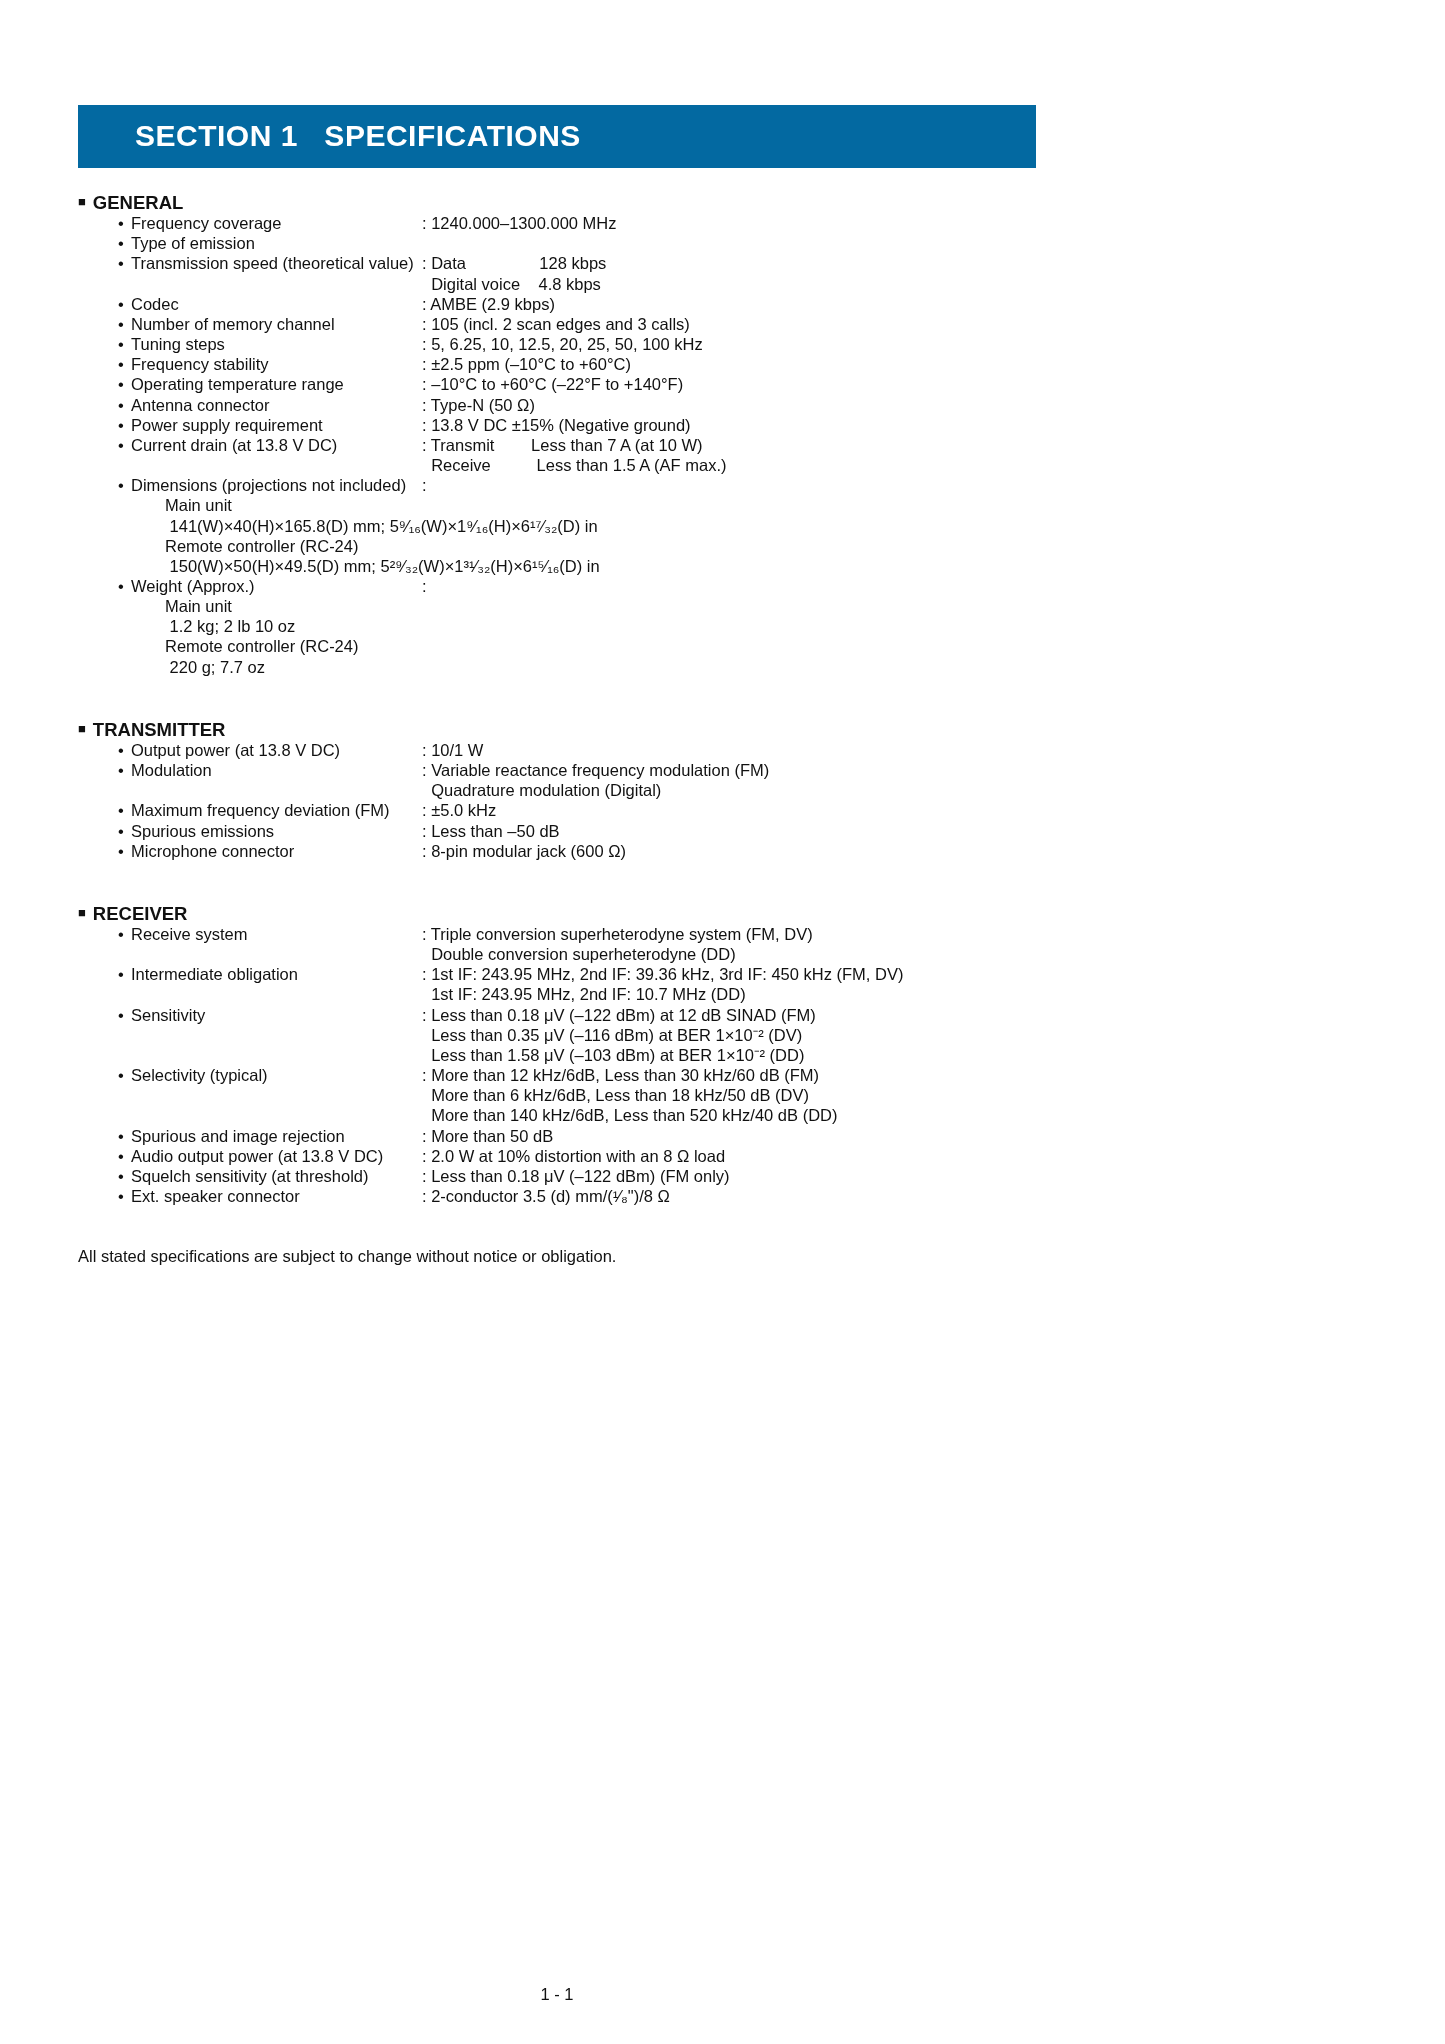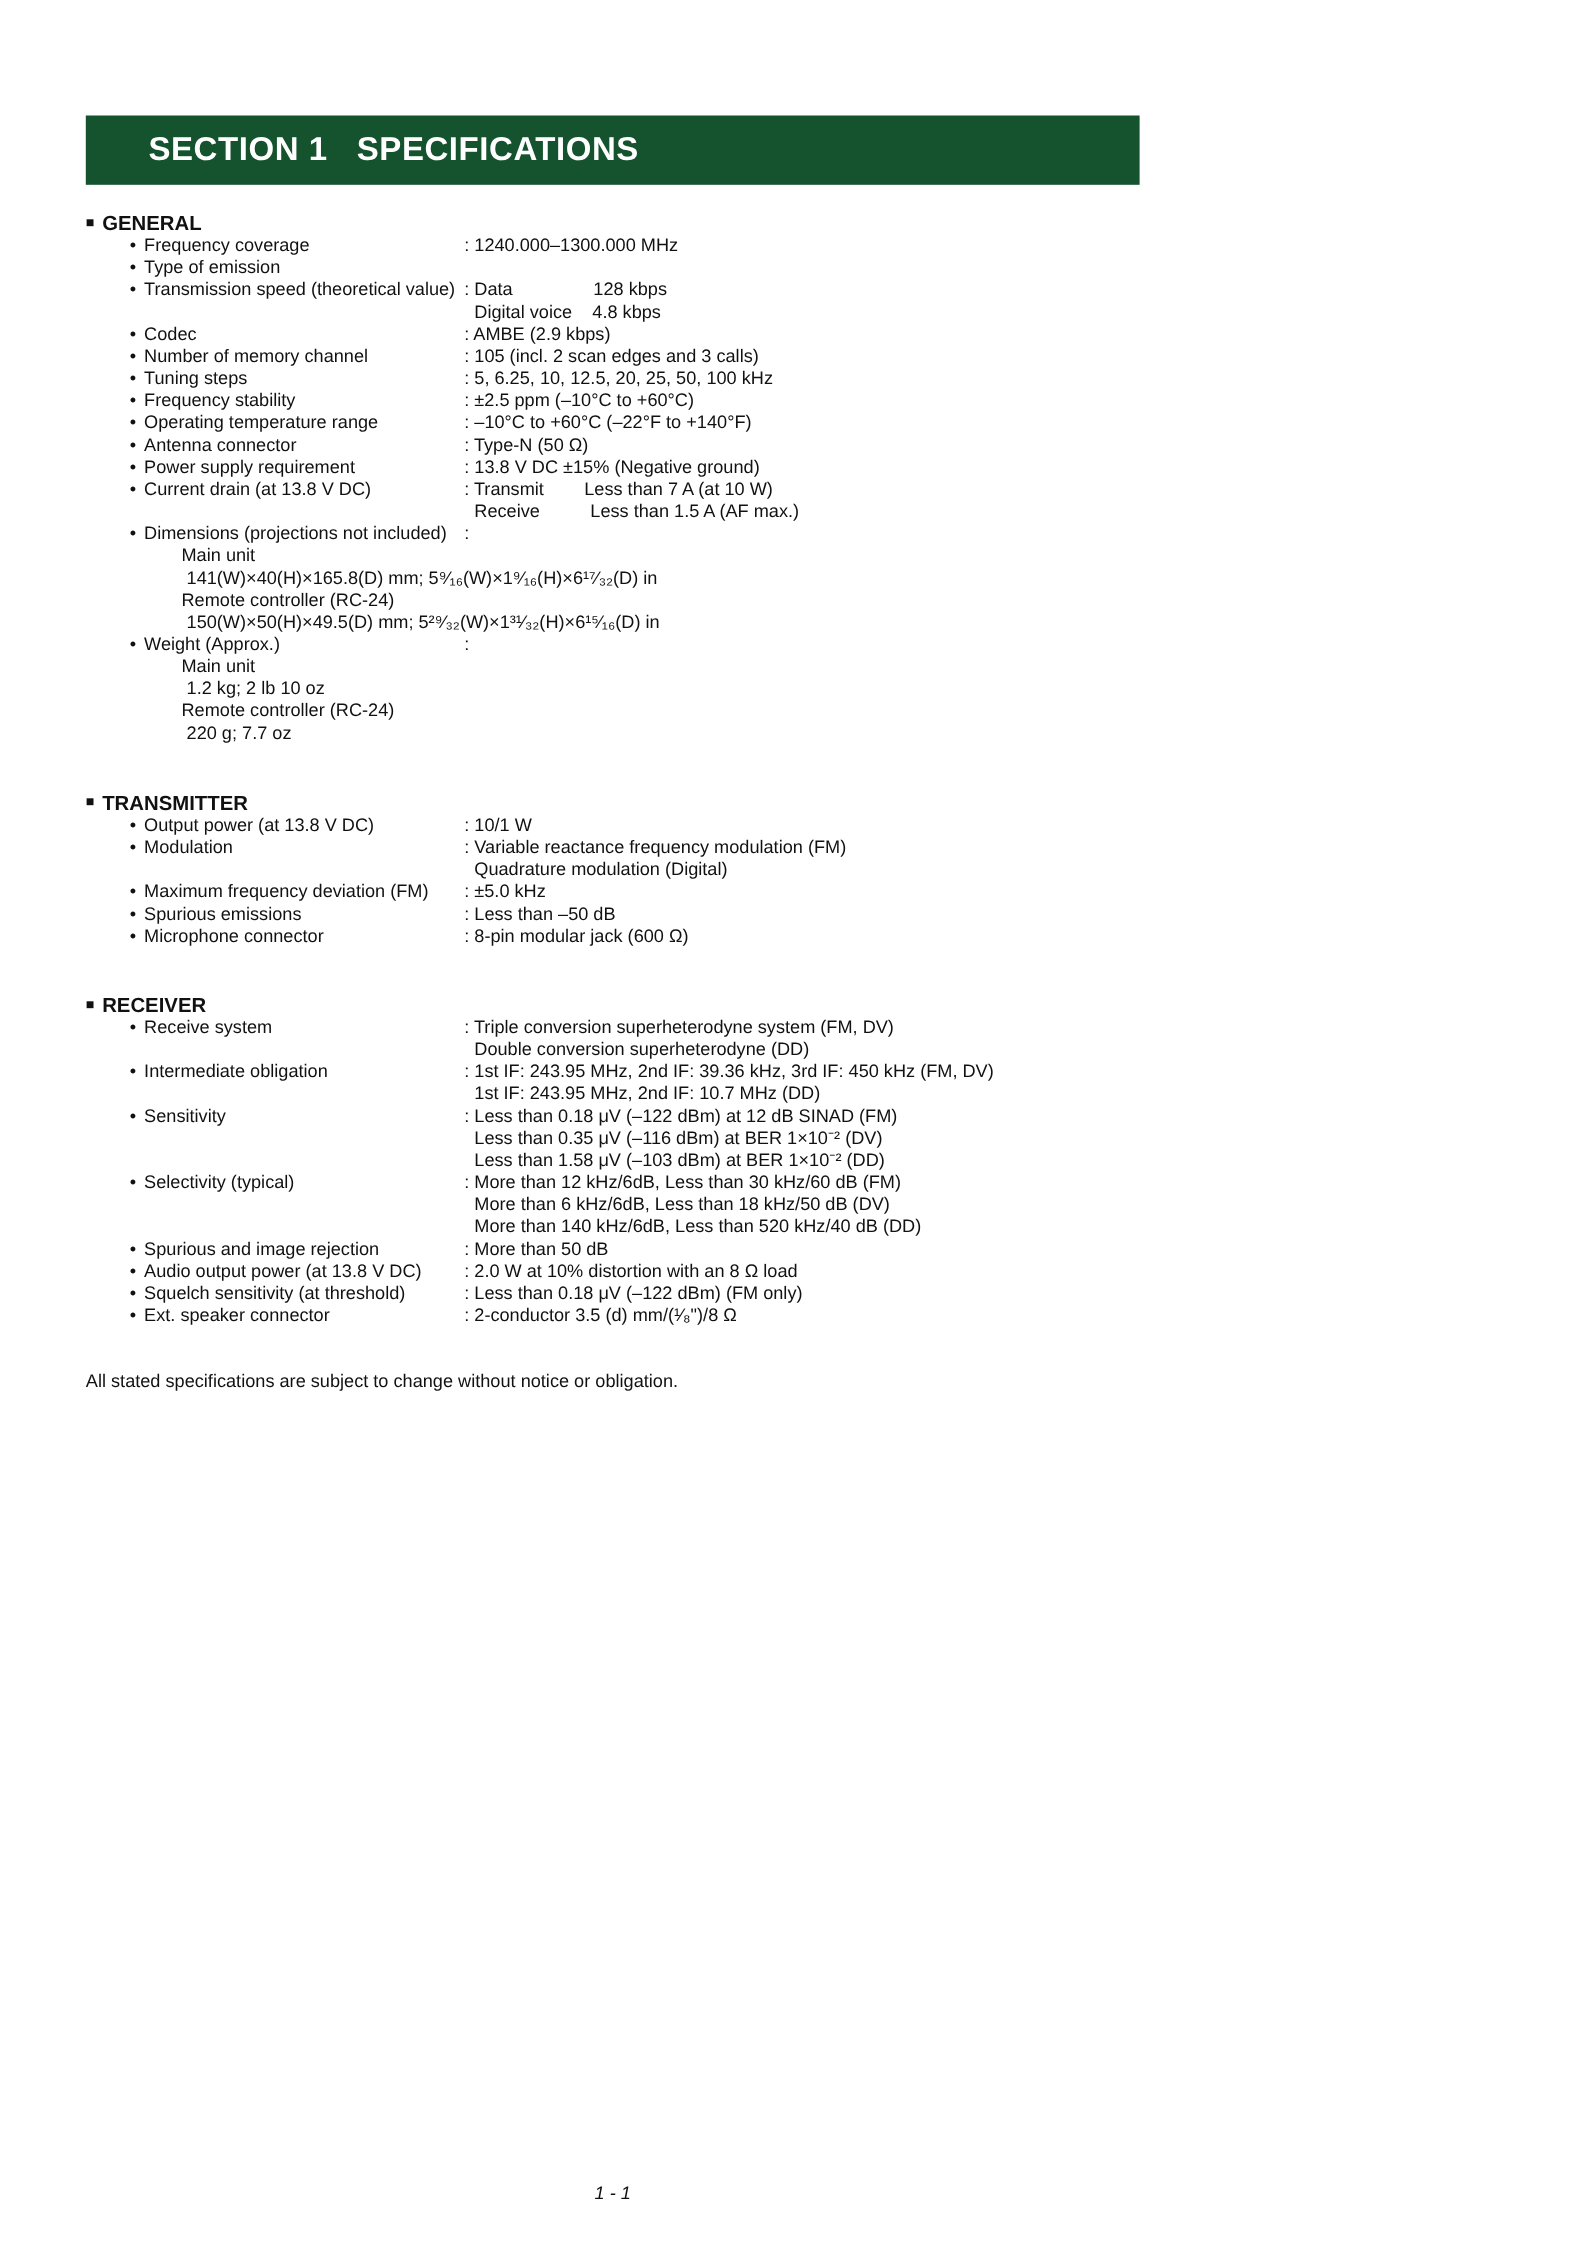--- a/index.html
+++ b/index.html
@@ -9,21 +9,21 @@
     position: relative;
     font-family: "Liberation Sans", sans-serif;
     color: #111111;
     font-size: 16.5px;
     line-height: 20.15px;
   }
   .page { position: absolute; inset: 0; }
   .header-bar {
     position: absolute; left: 78px; top: 105px;
     width: 958px; height: 63px;
-    background: #14532d;
+    background: #0369a1;
     display: flex; align-items: center;
   }
   .header-title {
     color: #ffffff; font-weight: 700; font-size: 30px;
     letter-spacing: 0.5px; padding-left: 57px; white-space: pre;
   }
   .content { position: absolute; left: 78px; top: 193px; width: 958px; }
   .section + .section { margin-top: 43px; }
   .section-heading {
     font-weight: 700; font-size: 18.5px; line-height: 20.15px;
@@ -34,21 +34,21 @@
   .bullet { width: 13px; flex: none; }
   .label { width: 291px; flex: none; }
   .value { flex: 1; min-width: 0; }
   .value-line { white-space: pre; }
   .subrow { display: flex; padding-left: 87px; flex-direction: column; }
   .sublabel { width: 257px; flex: none; }
   .subvalue { white-space: pre; flex: 1; min-width: 0; }
   .footnote { margin: 40px 0 0 0; }
   .page-number {
     position: absolute; left: 78px; top: 1984px;
-    width: 958px; text-align: center; font-style: italic;
+    width: 958px; text-align: center;
   }
 </style>
 </head>
 <body>
 
 <div class="page">
   <div class="header-bar">
     <span class="header-title">SECTION 1   SPECIFICATIONS</span>
   </div>
   <div class="content">

